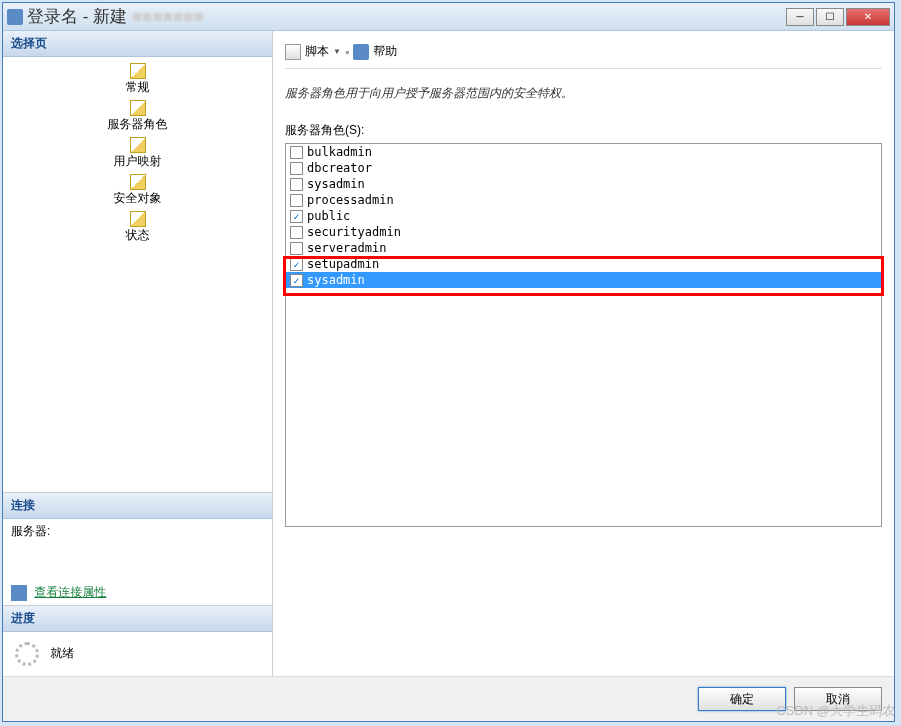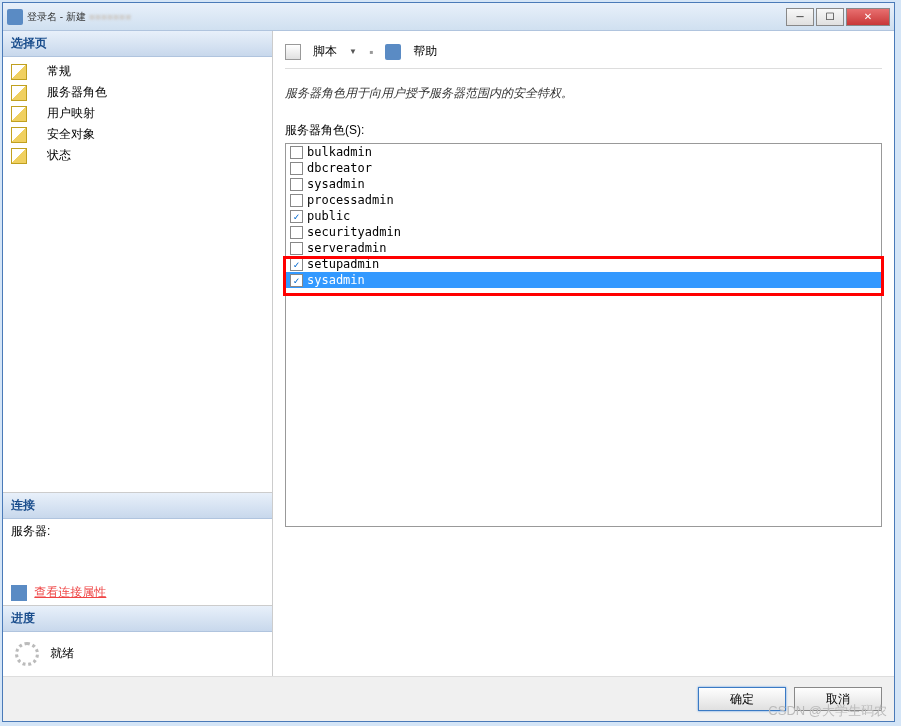--- a/index.html
+++ b/index.html
@@ -2,46 +2,46 @@
 <html><head>
   <meta charset="utf-8">
   <style>
     * { box-sizing: border-box; margin: 0; padding: 0; }
     body { font-family: "Microsoft YaHei", SimSun, Arial, sans-serif; font-size: 12px; background: #d4e5f7; width: 901px; height: 726px; overflow: hidden; }
     
     .window { width: 893px; height: 720px; background: #fff; border: 1px solid #4a7ab8; margin: 2px; display: flex; flex-direction: column; }
     
     .titlebar { height: 28px; background: linear-gradient(to bottom, #e8f0fa, #d0e0f0); display: flex; align-items: center; padding: 0 4px; border-bottom: 1px solid #b0c4de; }
     .titlebar-icon { width: 16px; height: 16px; margin-right: 4px; background: #5a8bc4; border-radius: 2px; }
-    .titlebar-text { flex: 1; font-size: 10px; color: #333; }
+    .titlebar-text { flex: 1; font-size: 17px; color: #333; }
     .titlebar-obscured { color: #d0d0d0; filter: blur(1px); }
     .win-controls { display: flex; gap: 2px; }
     .win-btn { width: 28px; height: 18px; border: 1px solid #888; background: linear-gradient(to bottom, #f8f8f8, #e0e0e0); display: flex; align-items: center; justify-content: center; font-size: 10px; cursor: pointer; }
     .win-btn.close { background: linear-gradient(to bottom, #e87070, #c83838); color: #fff; width: 44px; }
     
     .content { flex: 1; display: flex; }
     
     .nav-panel { width: 270px; background: #fff; border-right: 1px solid #ccc; display: flex; flex-direction: column; }
     .nav-header { background: linear-gradient(to bottom, #e8f0fa, #c8d8ec); padding: 4px 8px; font-weight: bold; color: #1a4d8c; border-bottom: 1px solid #b0c4de; }
     .nav-section { padding: 4px 0; }
-    .nav-item { padding: 2px 8px; display: flex; align-items: center; gap: 20px; cursor: pointer; }
+    .nav-item { padding: 2px 8px; display: flex; align-items: center; gap: 0; cursor: pointer; flex-direction: column; }
     .nav-icon { width: 16px; height: 16px; display: inline-block; }
     .icon-page { background: linear-gradient(135deg, #fff 50%, #f0d060 50%); border: 1px solid #c0a020; }
     
     .nav-spacer { flex: 1; }
     .conn-section { border-top: 1px solid #ccc; }
     .conn-label { padding: 4px 8px; }
     .conn-value { padding: 2px 8px 8px 16px; color: #333; min-height: 18px; }
-    .link { color: #ef4444; text-decoration: underline; cursor: pointer; }
+    .link { color: #15803d; text-decoration: underline; cursor: pointer; }
     .link-icon { width: 16px; height: 16px; display: inline-block; background: #5a8bc4; margin-right: 4px; vertical-align: middle; }
     
     .progress-icon { width: 24px; height: 24px; border: 3px dotted #bbb; border-radius: 50%; display: inline-block; margin-right: 8px; vertical-align: middle; }
     
     .main-panel { flex: 1; background: #fff; display: flex; flex-direction: column; padding: 8px 12px; }
-    .toolbar { display: flex; align-items: center; gap: 12px; padding: 4px 0 8px 0; border-bottom: 1px solid #ddd; margin-bottom: 12px; }
+    .toolbar { display: flex; align-items: center; gap: 4px; padding: 4px 0 8px 0; border-bottom: 1px solid #ddd; margin-bottom: 12px; }
     .tb-icon { width: 16px; height: 16px; display: inline-block; }
     .tb-script { background: linear-gradient(#fff, #e0e0e0); border: 1px solid #999; }
     .tb-help { background: #5a8bc4; border-radius: 2px; }
     .tb-sep { color: #999; }
     .tb-arrow { font-size: 8px; color: #555; }
     
     .description { padding: 4px 0 16px 0; color: #333; font-style: italic; }
     .section-label { padding: 4px 0; }
     
     .role-list { border: 1px solid #999; height: 384px; background: #fff; position: relative; }
@@ -50,21 +50,21 @@
     .role-checkbox { width: 13px; height: 13px; border: 1px solid #888; background: #fff; display: inline-flex; align-items: center; justify-content: center; font-size: 10px; cursor: pointer; }
     .role-checkbox.checked::after { content: "✓"; color: #0066cc; font-weight: bold; }
     .role-item.selected .role-checkbox.checked::after { color: #0066cc; }
     
     .highlight-box { position: absolute; border: 3px solid #ff0000; left: -3px; right: -3px; top: 112px; height: 40px; pointer-events: none; }
     
     .button-bar { padding: 10px 12px; display: flex; justify-content: flex-end; gap: 8px; background: #f0f0f0; border-top: 1px solid #ddd; }
     .dlg-btn { min-width: 88px; height: 24px; border: 1px solid #888; background: linear-gradient(to bottom, #fefefe, #e0e0e0); border-radius: 0; cursor: pointer; font-size: 12px; }
     .dlg-btn.default { border: 1px solid #3a7ac4; box-shadow: 0 0 2px #5a9ae4; }
     
-    .watermark { position: absolute; right: 14px; bottom: 6px; color: #bbb; font-size: 13px; pointer-events: none; }
+    .watermark { position: absolute; right: 6px; bottom: 6px; color: #bbb; font-size: 13px; pointer-events: none; }
   </style>
 </head>
 <body>
 
 <div class="window">
   <div class="titlebar">
     <span class="titlebar-icon"></span>
     <span class="titlebar-text">
       <span>登录名 - 新建</span>
       <span class="titlebar-obscured">■■■■■■■</span>

